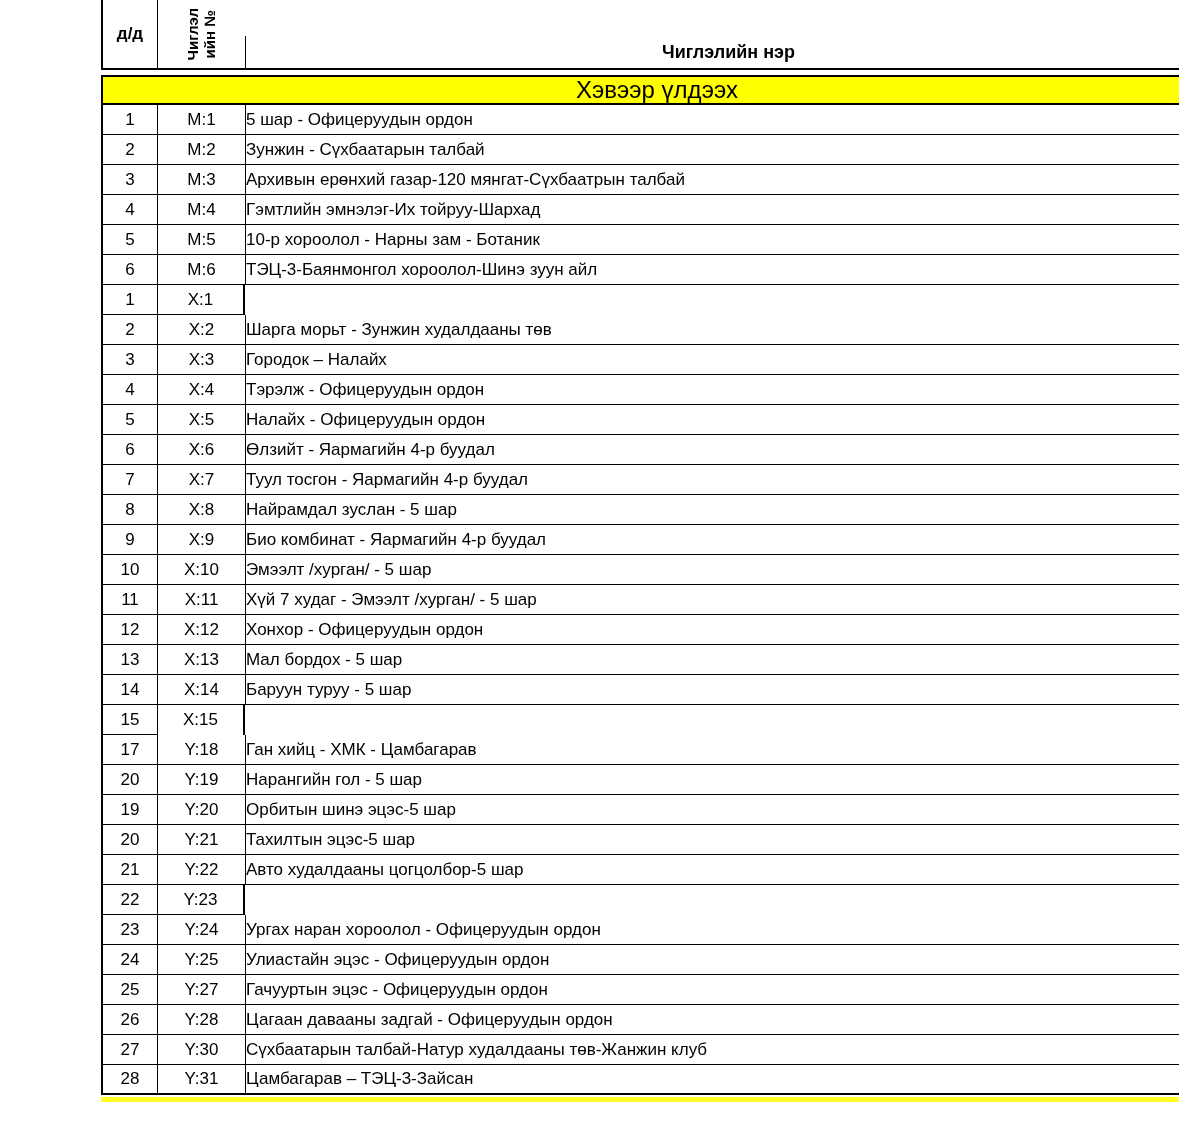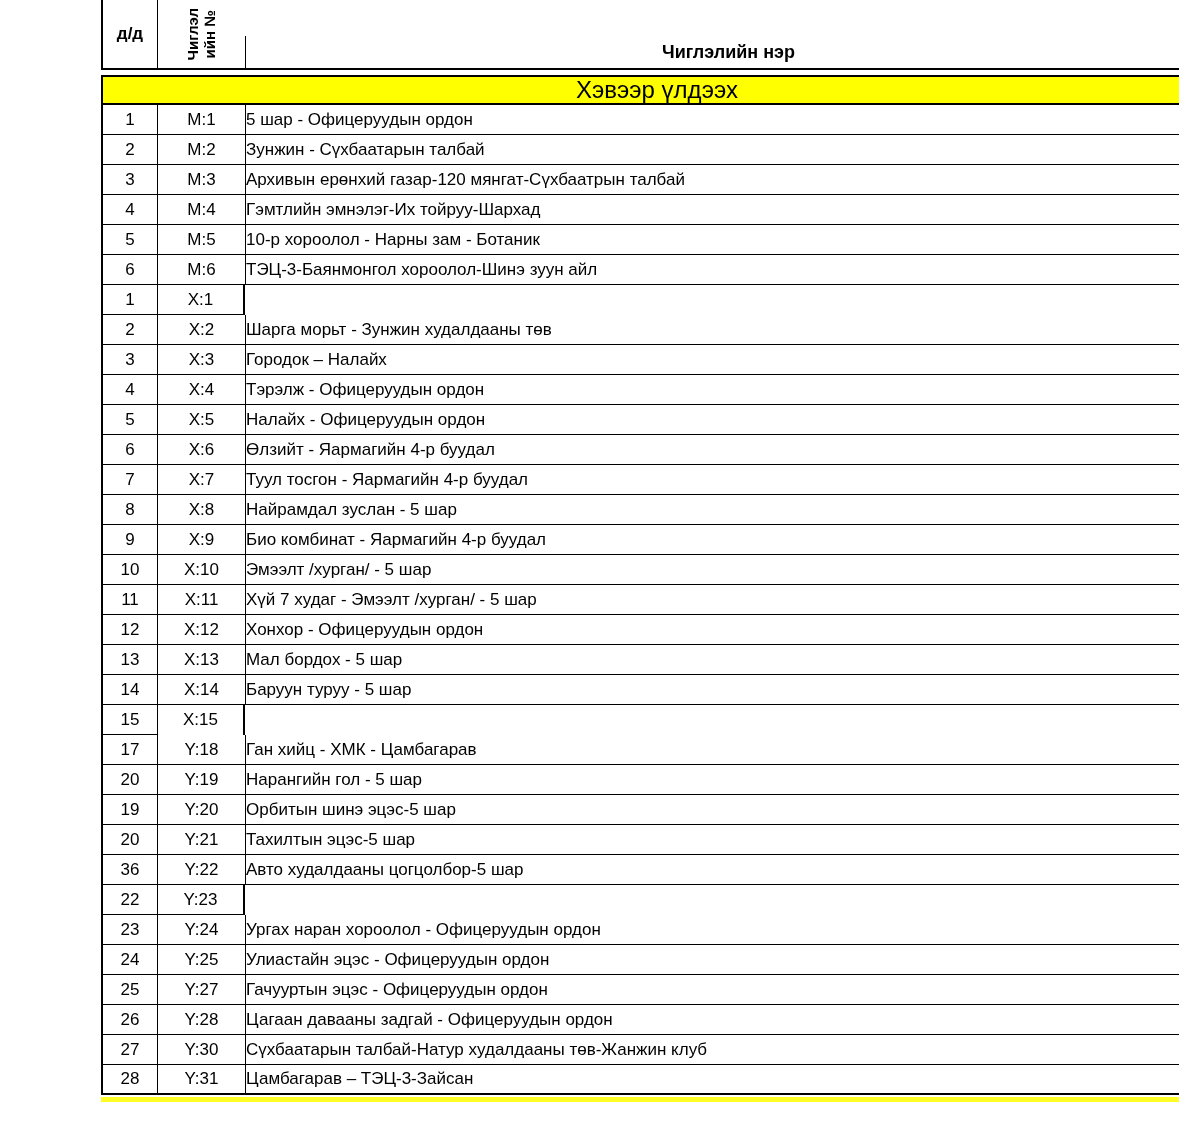--- a/index.html
+++ b/index.html
@@ -221,21 +221,21 @@
         <div class="cell cell-num">19</div>
         <div class="cell cell-code">Y:20</div>
         <div class="cell cell-name">Орбитын шинэ эцэс-5 шар</div>
       </div>
       <div class="grid-row data-row">
         <div class="cell cell-num">20</div>
         <div class="cell cell-code">Y:21</div>
         <div class="cell cell-name">Тахилтын эцэс-5 шар</div>
       </div>
       <div class="grid-row data-row">
-        <div class="cell cell-num">36</div>
+        <div class="cell cell-num">21</div>
         <div class="cell cell-code">Y:22</div>
         <div class="cell cell-name">Авто худалдааны цогцолбор-5 шар</div>
       </div>
       <div class="grid-row data-row">
         <div class="cell cell-num">22</div>
         <div class="cell cell-code">Y:23</div>
       </div>
       <div class="grid-row data-row">
         <div class="cell cell-num">23</div>
         <div class="cell cell-code">Y:24</div>

